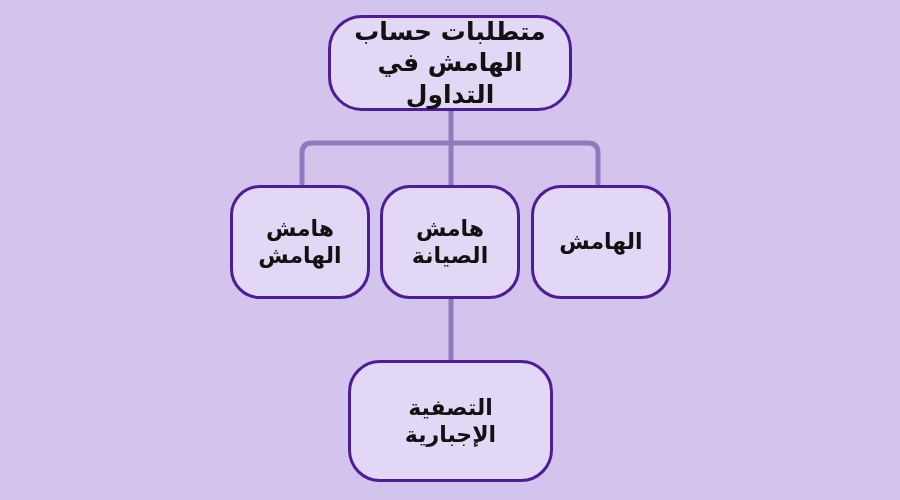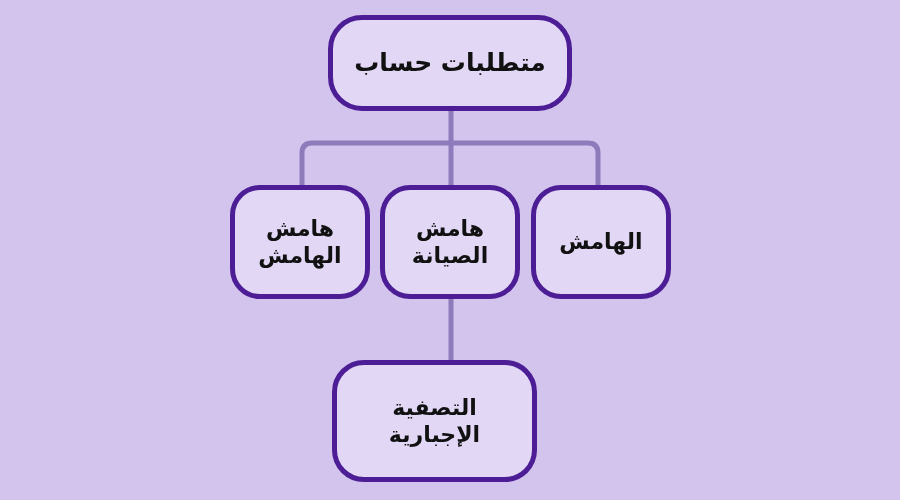--- a/index.html
+++ b/index.html
@@ -8,53 +8,54 @@
     background: #d3c4ee;
     font-family: "DejaVu Sans", sans-serif;
     position: relative;
   }
   .canvas { position: absolute; left: 0; top: 0; width: 900px; height: 500px; }
   svg.links { position: absolute; left: 0; top: 0; }
   .node {
     position: absolute;
     box-sizing: border-box;
     background: #e2d8f6;
-    border: 5px solid #4c1d95;
+    border: 3px solid #4c1d95;
     border-radius: 30px;
     display: flex; align-items: center; justify-content: center;
     text-align: center;
     direction: rtl;
     color: #111;
     font-weight: bold;
     line-height: 1.25;
   }
   .node span { display: block; }
   .root { left: 328px; top: 15px; width: 244px; height: 96px; font-size: 25px; border-radius: 34px; }
   .c1   { left: 531px; top: 185px; width: 140px; height: 114px; font-size: 22px; }
   .c2   { left: 380px; top: 185px; width: 140px; height: 114px; font-size: 22px; }
   .c3   { left: 230px; top: 185px; width: 140px; height: 114px; font-size: 22px; }
-  .c4   { left: 332px; top: 360px; width: 205px; height: 122px; font-size: 22px; border-radius: 32px; }
+  .c4   { left: 348px; top: 360px; width: 205px; height: 122px; font-size: 22px; border-radius: 32px; }
 </style>
 </head>
 <body>
 
 <div class="canvas">
 
   <svg class="links" width="900" height="500">
     <g fill="none" stroke="#8e7bbb" stroke-width="5" stroke-linecap="round" stroke-linejoin="round">
       <path d="M451 110 V143"></path>
       <path d="M302 186 V153 Q302 143 312 143 H588 Q598 143 598 153 V186"></path>
       <path d="M451 143 V186"></path>
       <path d="M451 298 V361"></path>
     </g>
   </svg>
 
   <div class="node root">
     <div>
       <span>متطلبات حساب</span>
+      <span>الهامش في التداول</span>
     </div>
   </div>
 
   <div class="node c1">
     <div>
       <span>الهامش</span>
     </div>
   </div>
 
   <div class="node c2">

